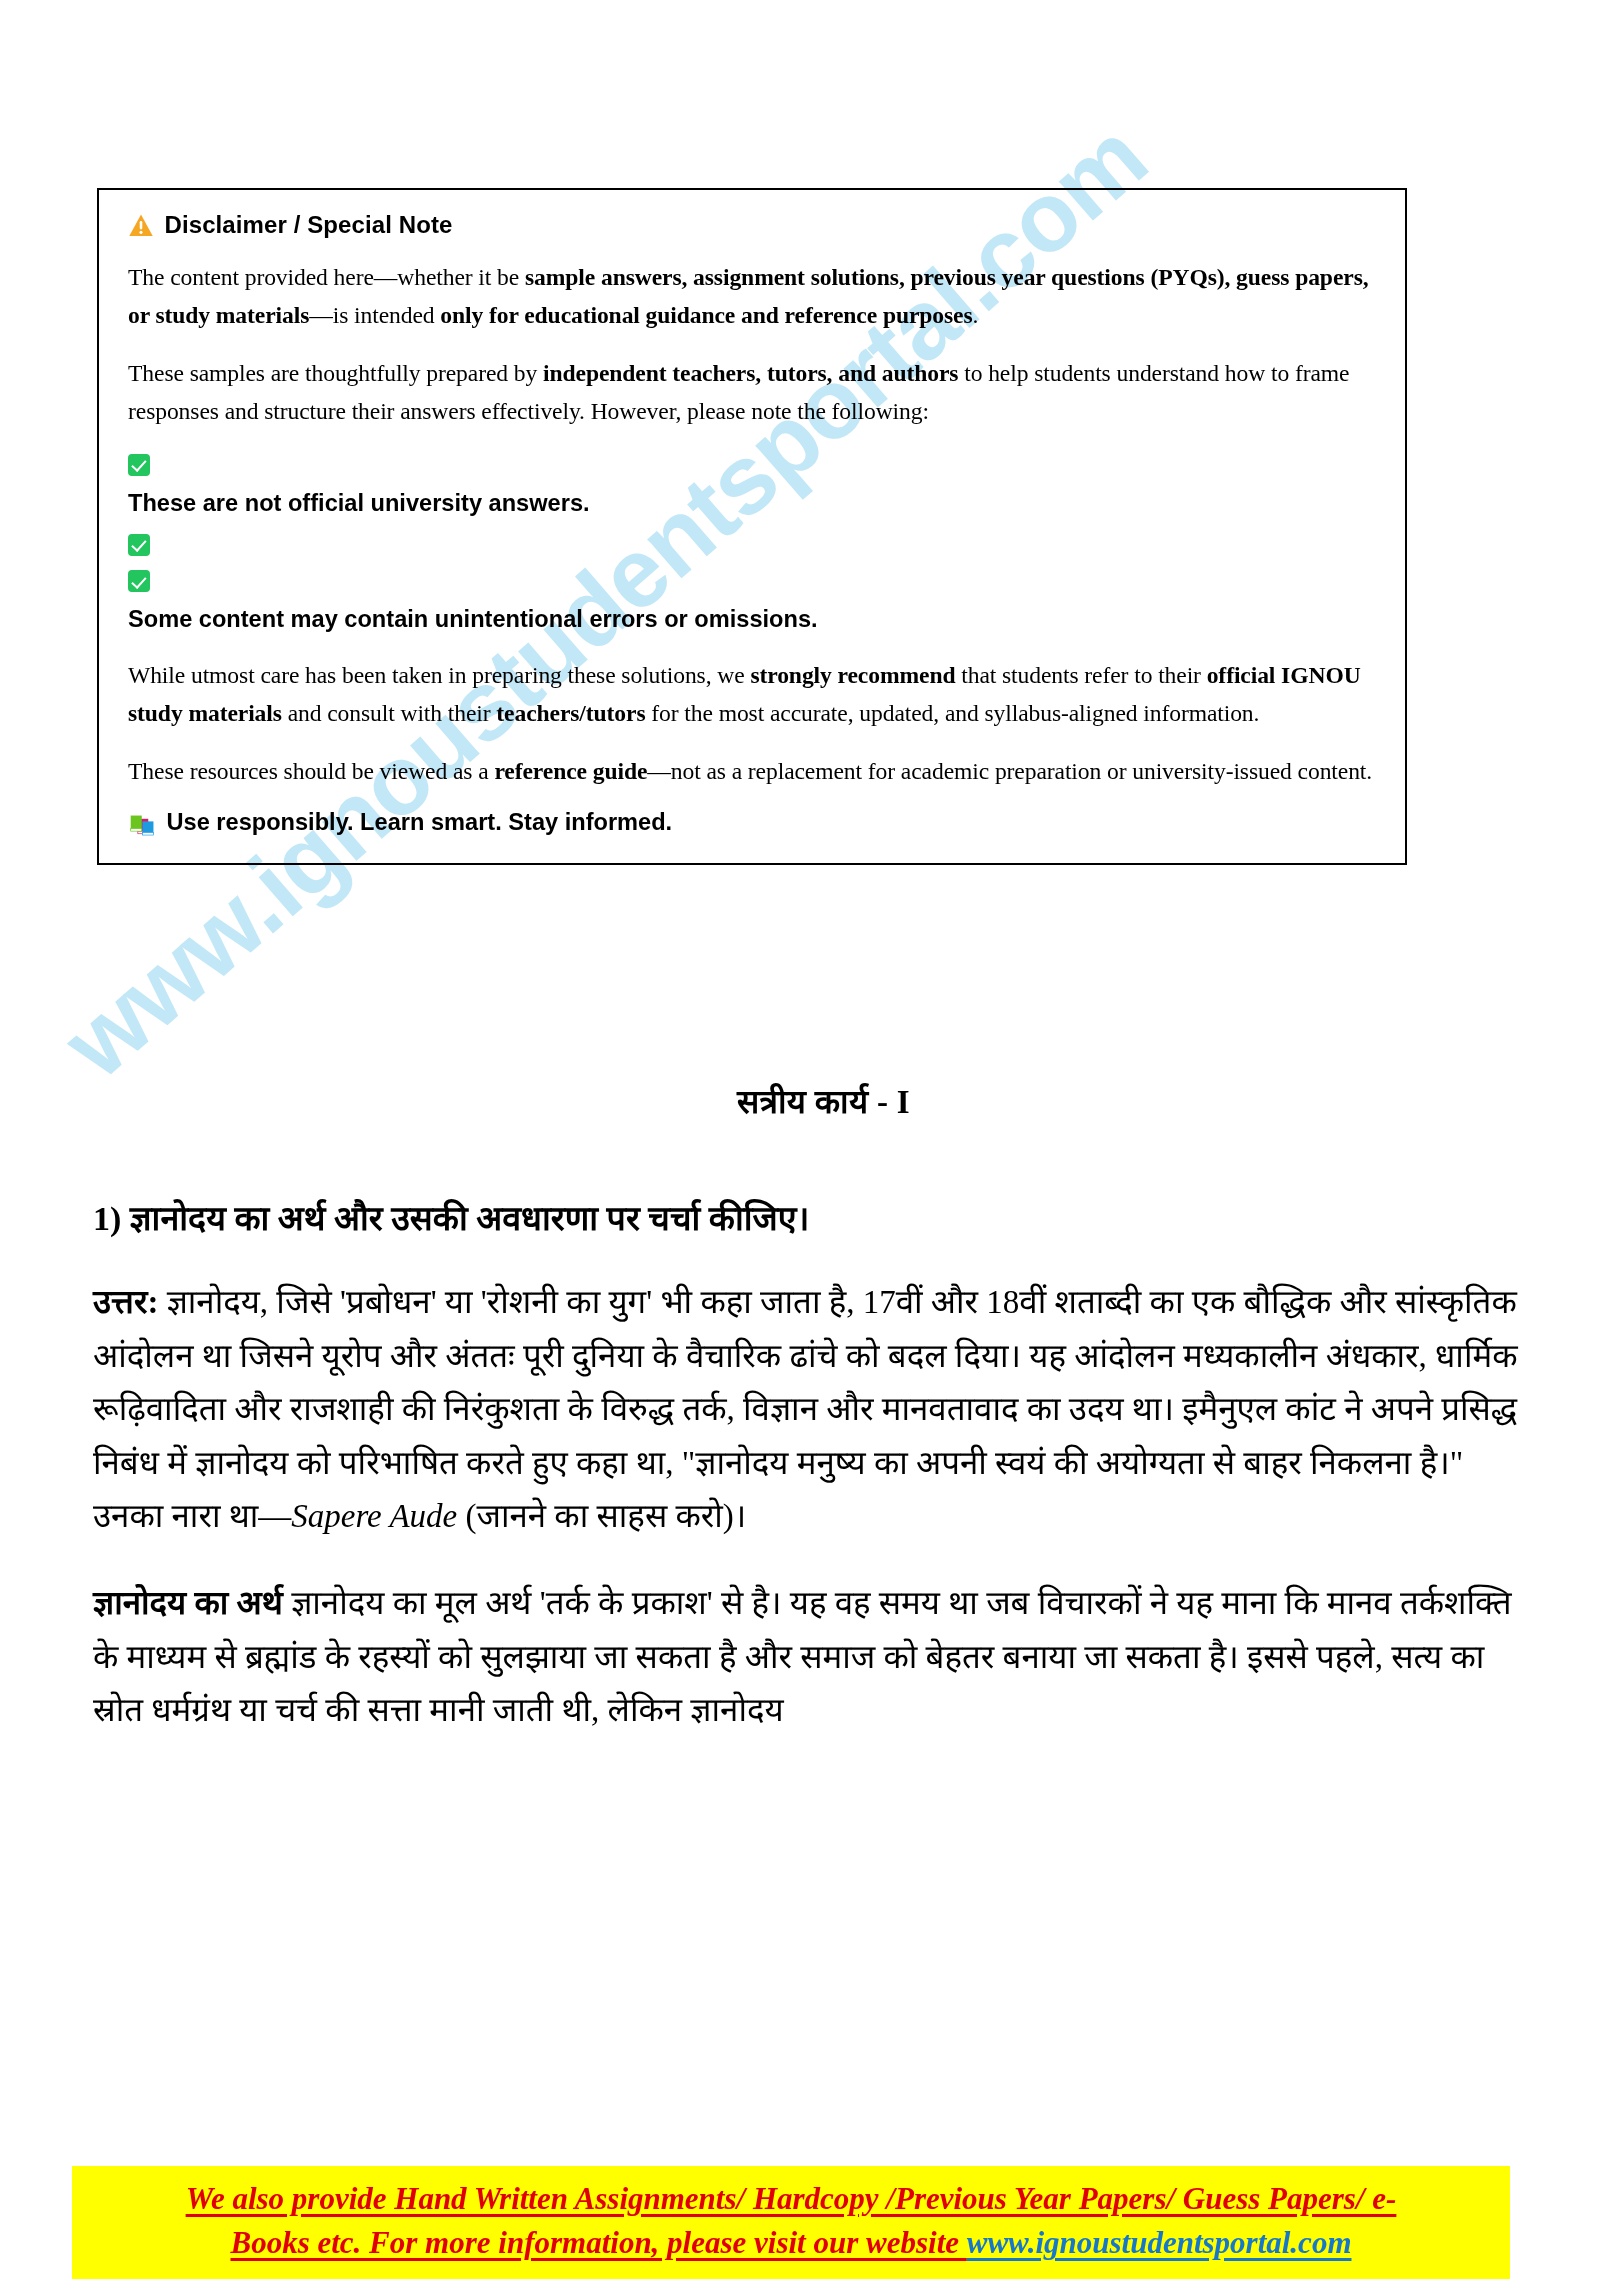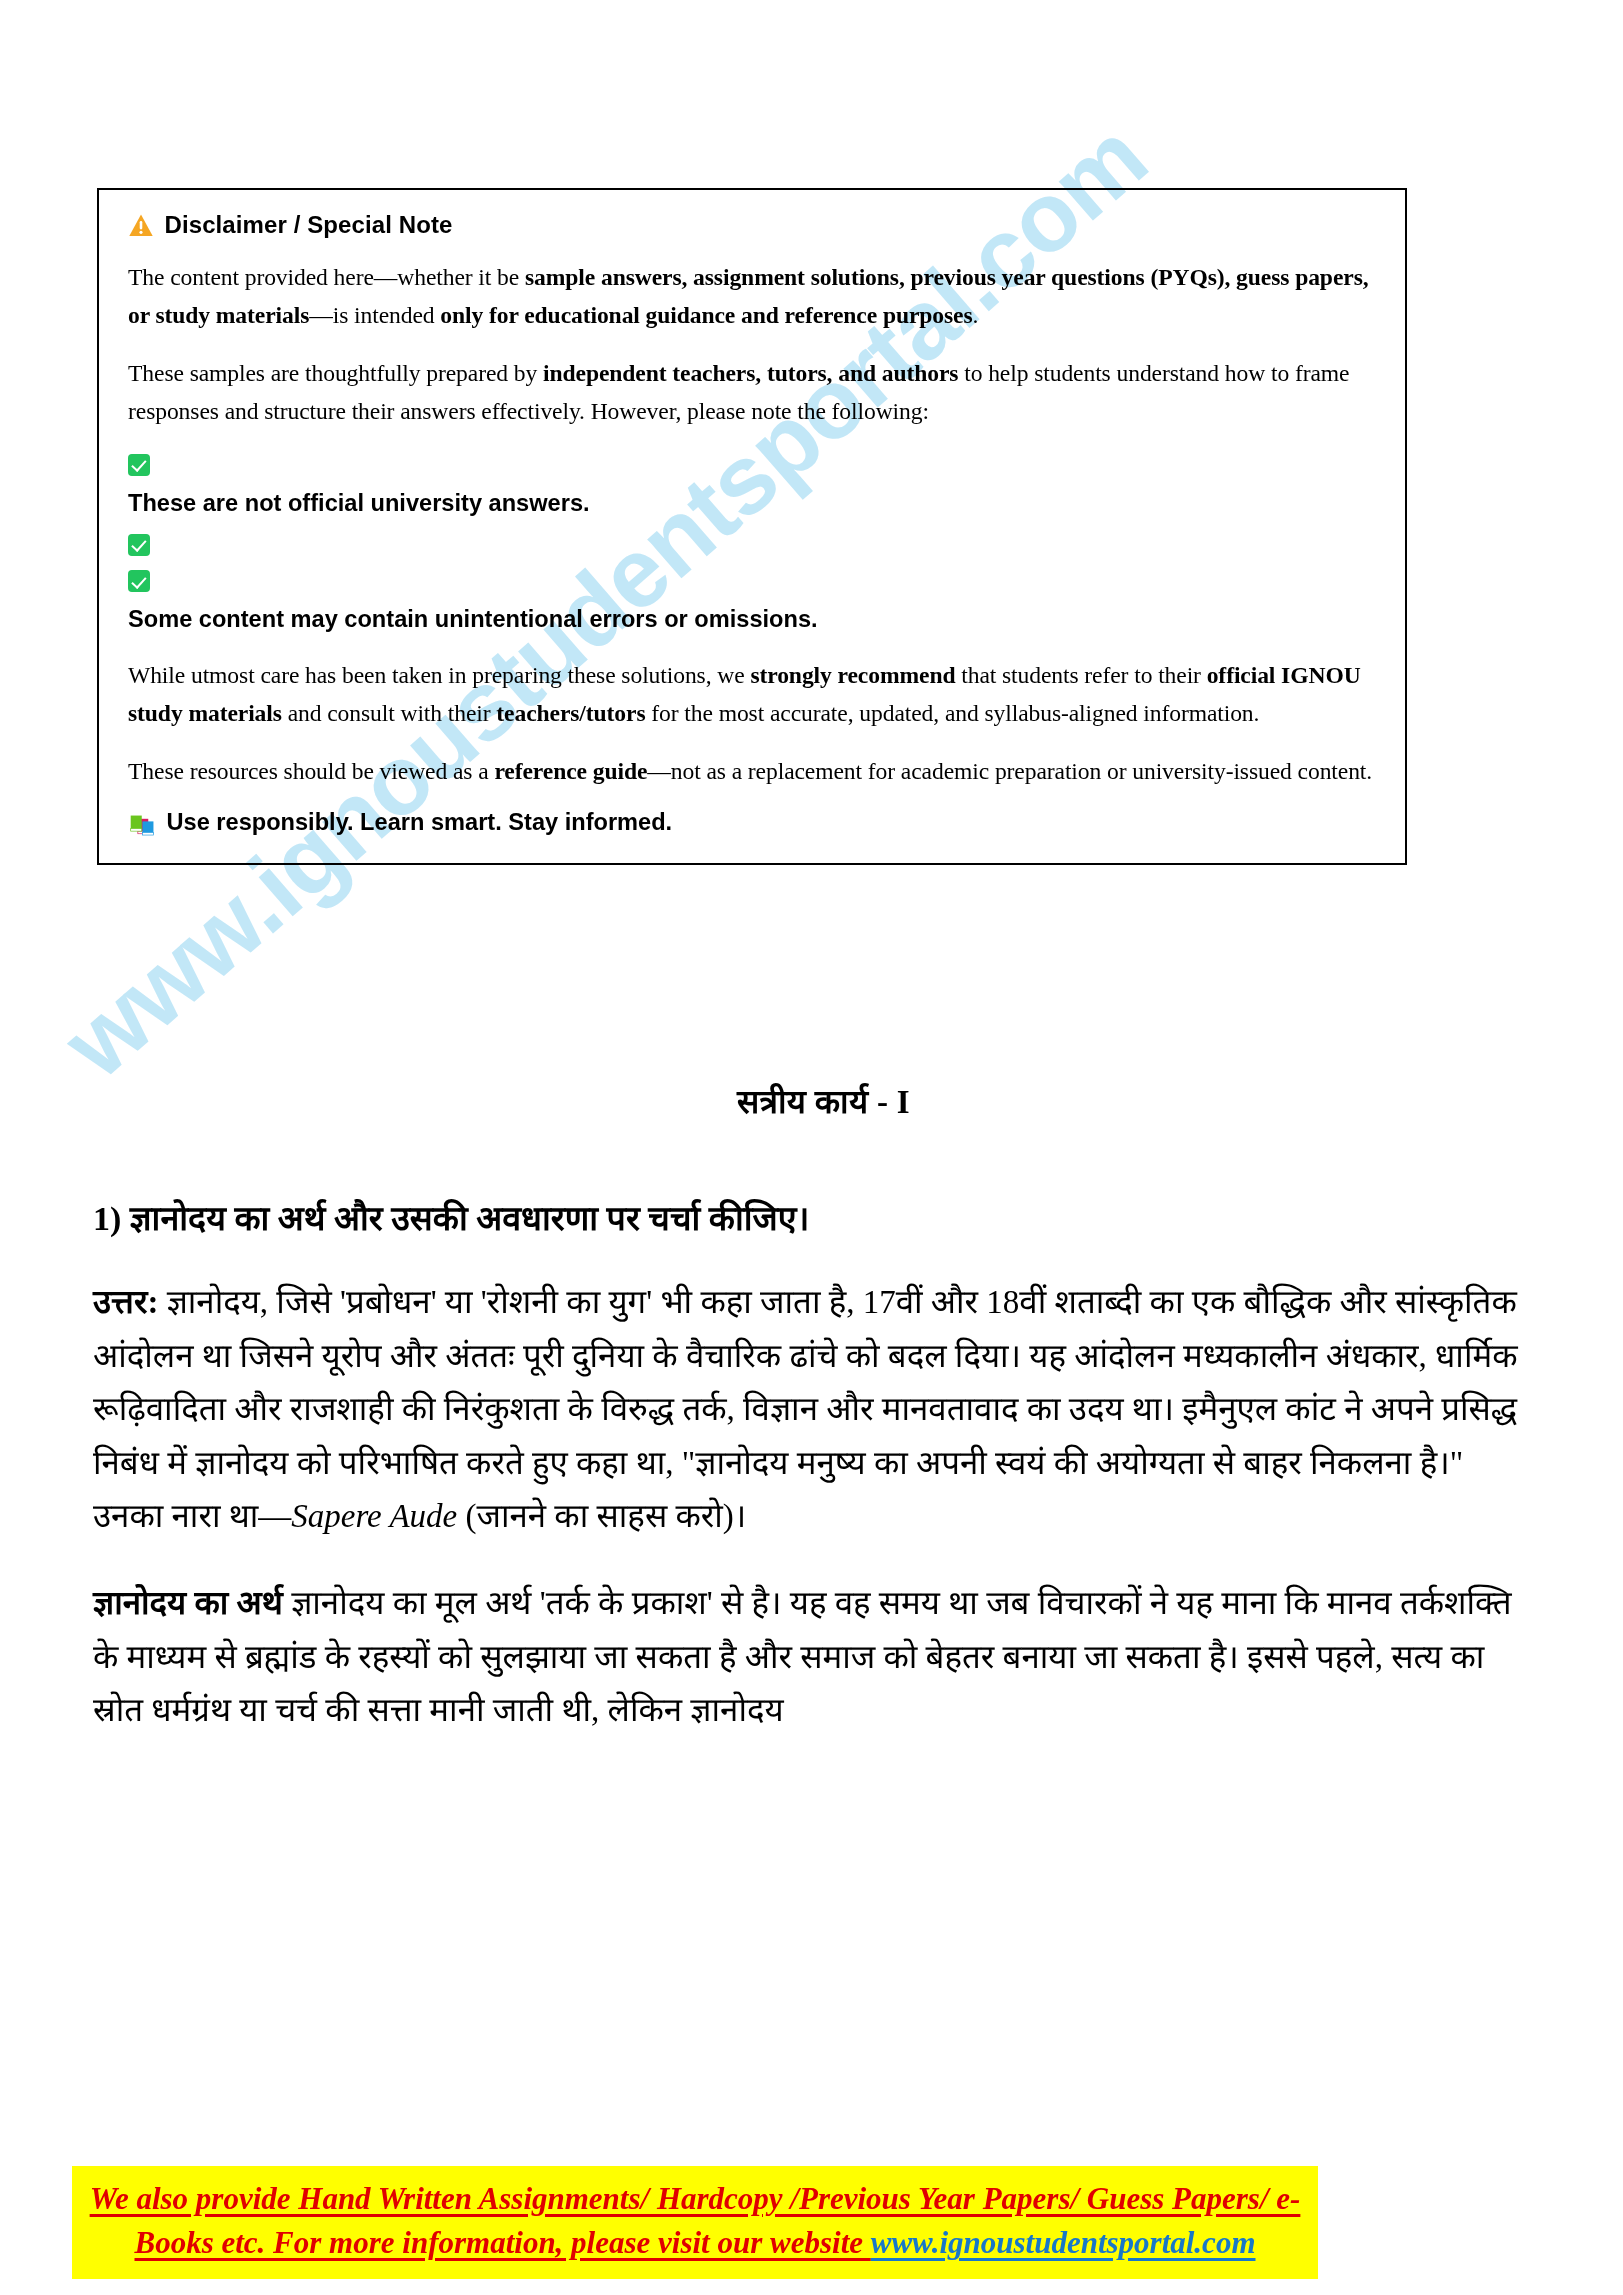--- a/index.html
+++ b/index.html
@@ -184,21 +184,21 @@
   }
   .answer-p:last-child { margin-bottom: 0; }
   .answer-p b { font-weight: 700; }
   .answer-p i { font-style: italic; }
 
   
   .footer-banner {
     position: absolute;
     left: 72px;
     top: 2166px;
-    width: 1246px;
+    width: 1438px;
     background: #ffff00;
     padding: 10.5px 14.4px 13px 14.4px;
     box-sizing: border-box;
     text-align: center;
     font-family: "Liberation Serif", serif;
     font-style: italic;
     font-weight: 700;
     font-size: 31px;
     line-height: 1.45;
     color: #e00000;

